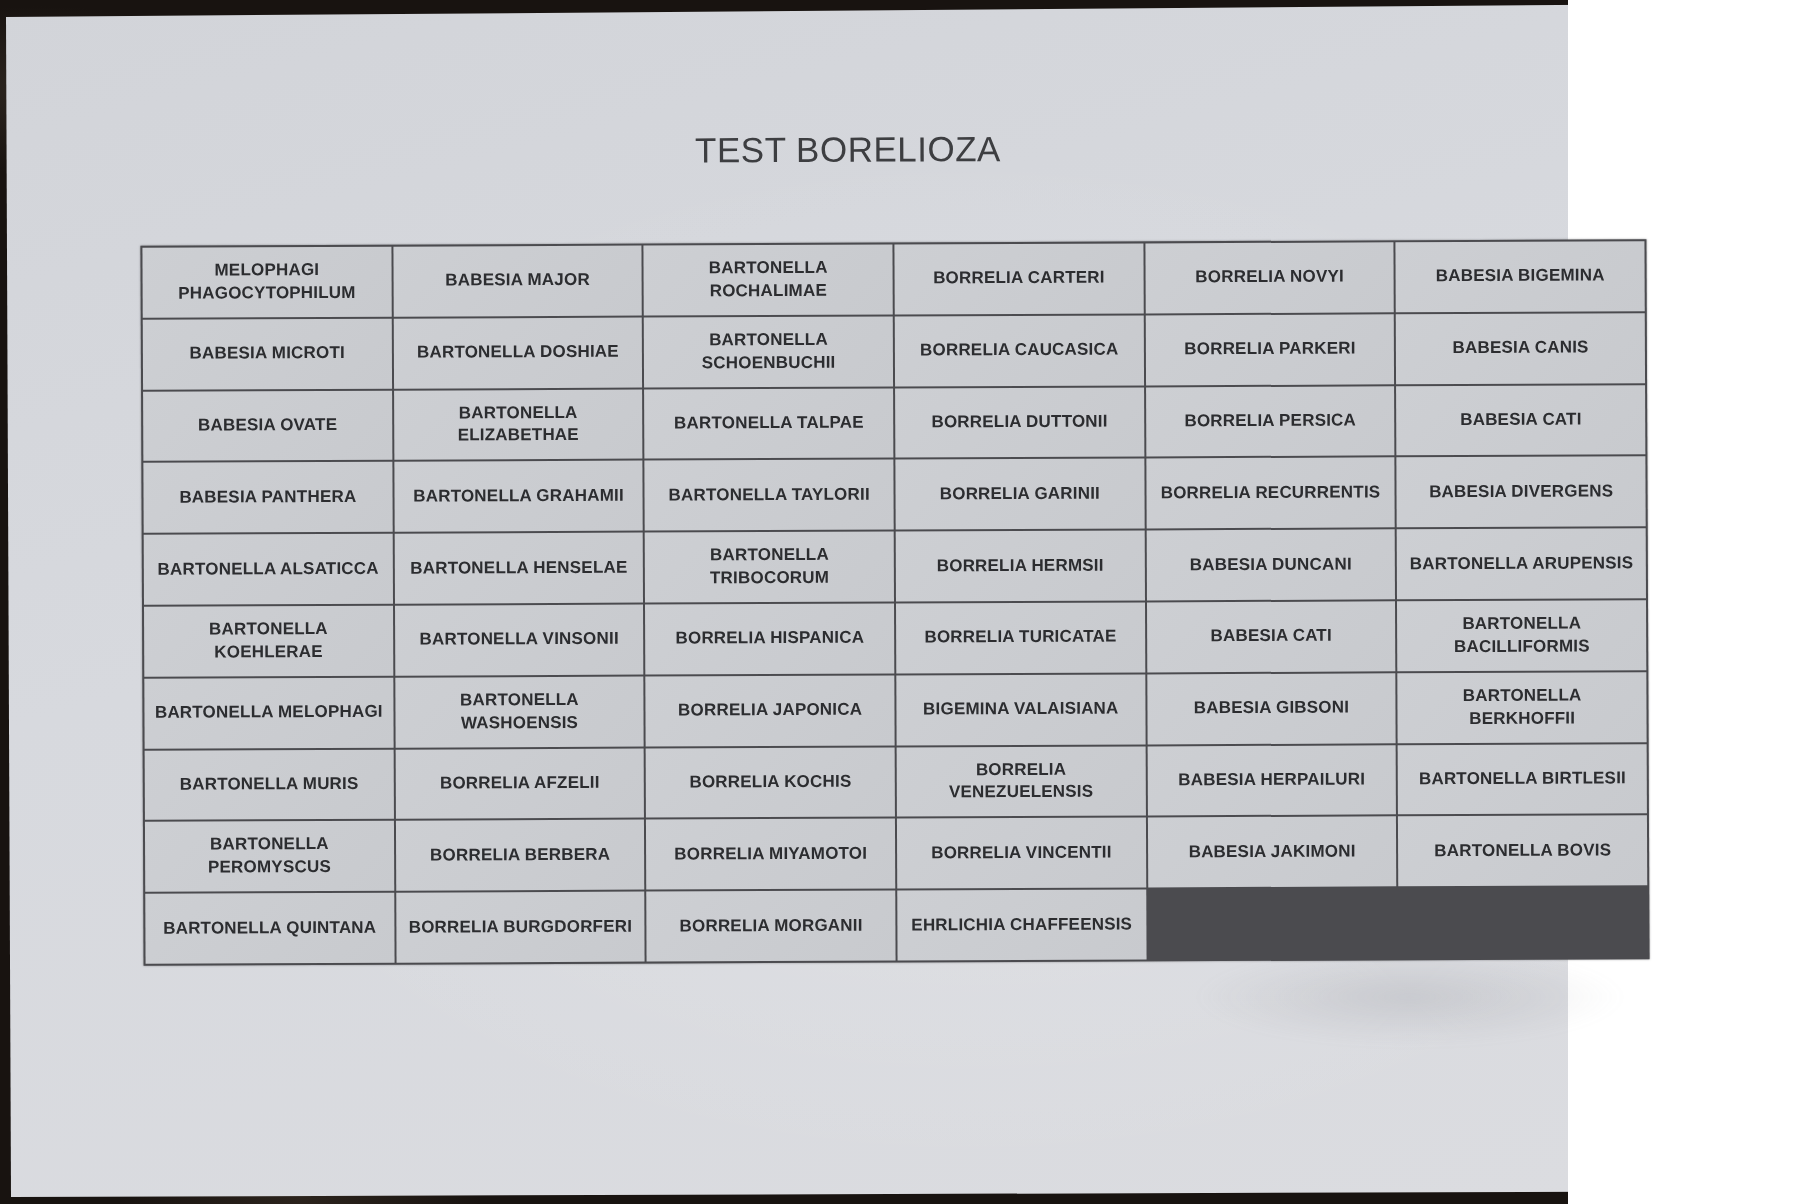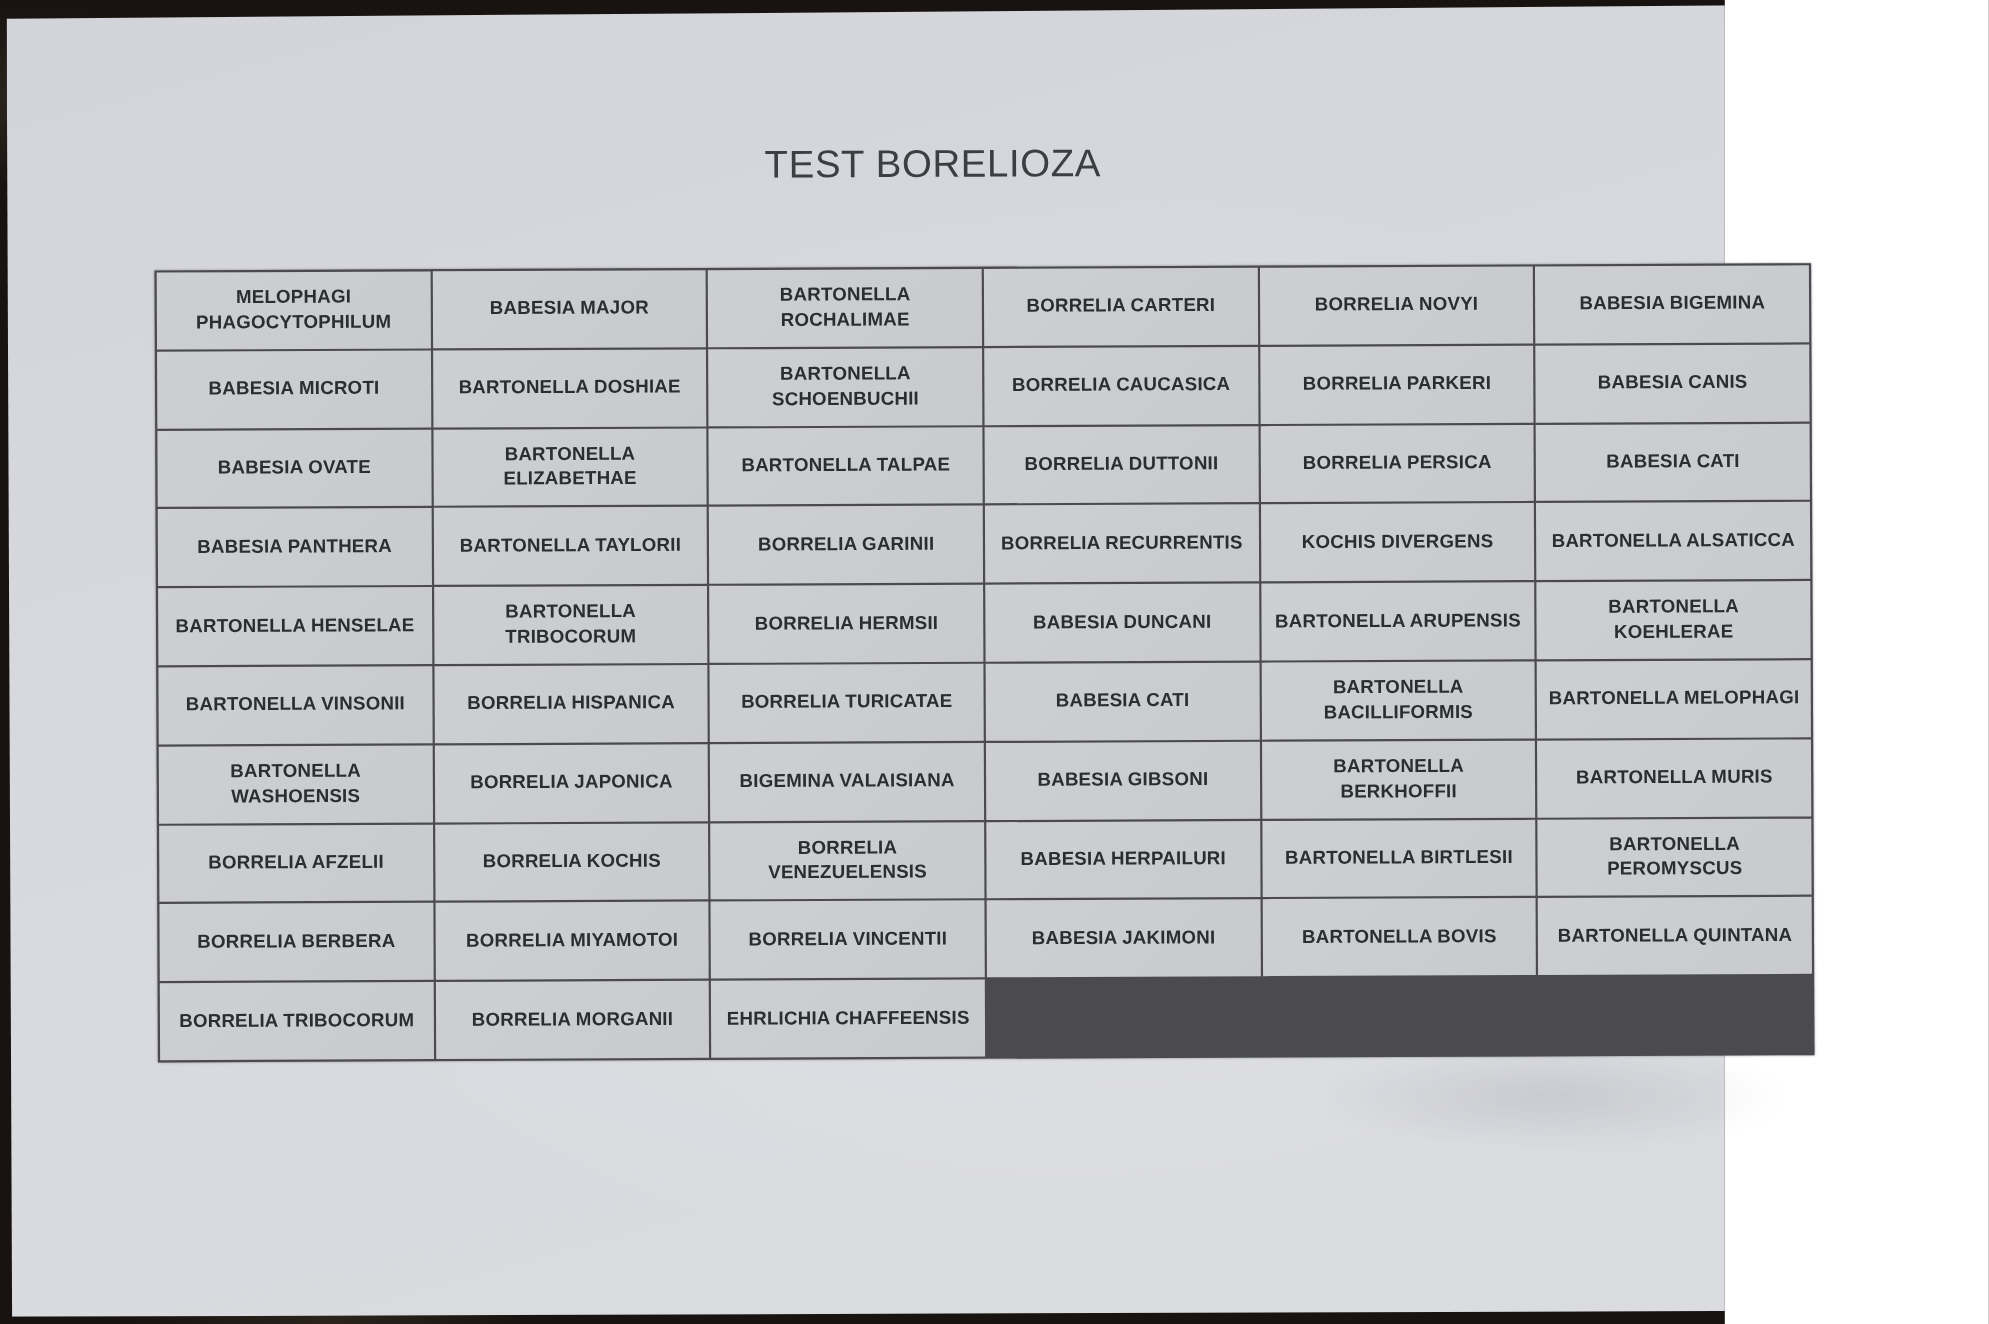--- a/index.html
+++ b/index.html
@@ -118,24 +118,25 @@
           <div class="cell">BORRELIA PARKERI</div>
           <div class="cell">BABESIA CANIS</div>
           <div class="cell">BABESIA OVATE</div>
           <div class="cell">BARTONELLA
 ELIZABETHAE</div>
           <div class="cell">BARTONELLA TALPAE</div>
           <div class="cell">BORRELIA DUTTONII</div>
           <div class="cell">BORRELIA PERSICA</div>
           <div class="cell">BABESIA CATI</div>
           <div class="cell">BABESIA PANTHERA</div>
+          <div class="cell">BARTONELLA GRAHAMII</div>
           <div class="cell">BARTONELLA TAYLORII</div>
           <div class="cell">BORRELIA GARINII</div>
           <div class="cell">BORRELIA RECURRENTIS</div>
-          <div class="cell">KOCHIS DIVERGENS</div>
+          <div class="cell">BABESIA DIVERGENS</div>
           <div class="cell">BARTONELLA ALSATICCA</div>
           <div class="cell">BARTONELLA HENSELAE</div>
           <div class="cell">BARTONELLA
 TRIBOCORUM</div>
           <div class="cell">BORRELIA HERMSII</div>
           <div class="cell">BABESIA DUNCANI</div>
           <div class="cell">BARTONELLA ARUPENSIS</div>
           <div class="cell">BARTONELLA KOEHLERAE</div>
           <div class="cell">BARTONELLA VINSONII</div>
           <div class="cell">BORRELIA HISPANICA</div>
@@ -157,19 +158,19 @@
           <div class="cell">BABESIA HERPAILURI</div>
           <div class="cell">BARTONELLA BIRTLESII</div>
           <div class="cell">BARTONELLA
 PEROMYSCUS</div>
           <div class="cell">BORRELIA BERBERA</div>
           <div class="cell">BORRELIA MIYAMOTOI</div>
           <div class="cell">BORRELIA VINCENTII</div>
           <div class="cell">BABESIA JAKIMONI</div>
           <div class="cell">BARTONELLA BOVIS</div>
           <div class="cell">BARTONELLA QUINTANA</div>
-          <div class="cell">BORRELIA TRIBOCORUM</div>
+          <div class="cell">BORRELIA BURGDORFERI</div>
           <div class="cell">BORRELIA MORGANII</div>
           <div class="cell">EHRLICHIA CHAFFEENSIS</div>
         </div>
     </div>
   </div>
 </div>
 
 </body></html>

